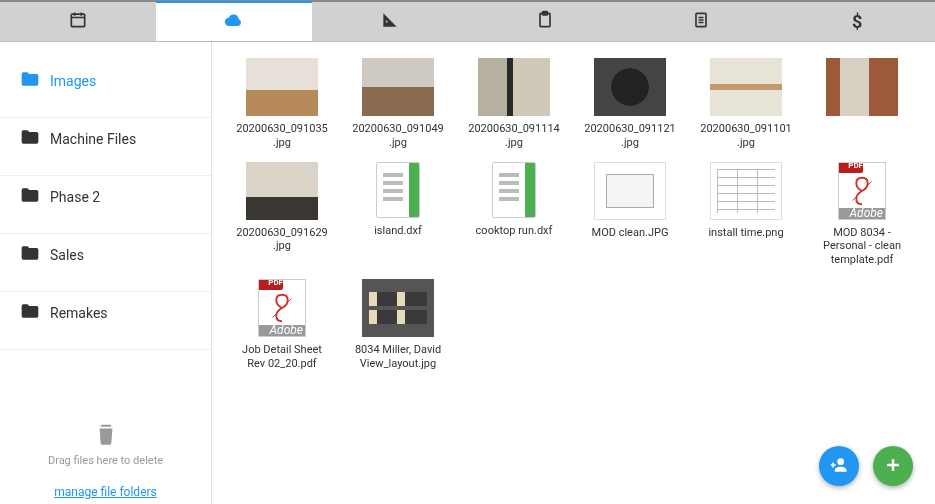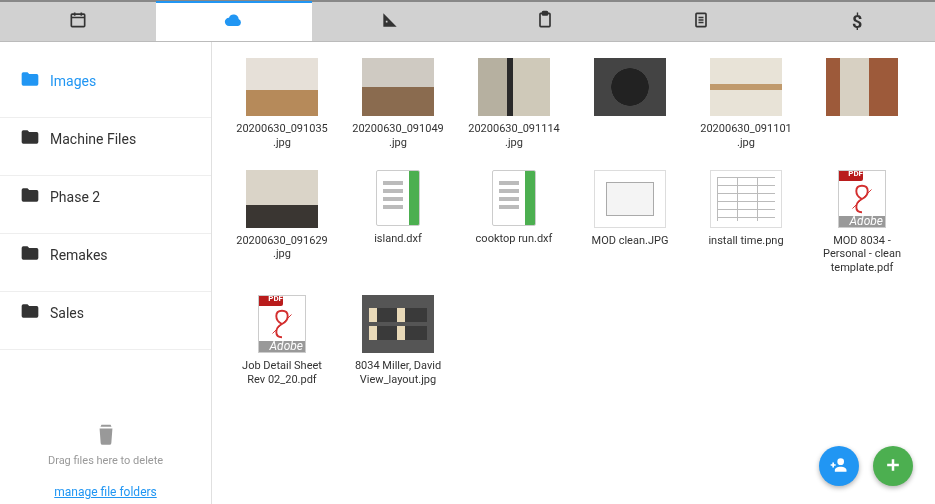--- a/index.html
+++ b/index.html
@@ -86,21 +86,21 @@
   }
   .content {
     flex: 1;
     padding: 16px 12px 16px 24px;
     overflow-y: auto;
     position: relative;
   }
   .grid {
     display: flex;
     flex-wrap: wrap;
-    gap: 20px 24px;
+    gap: 12px 24px;
     align-content: flex-start;
   }
   .file {
     width: 92px;
     text-align: center;
     cursor: pointer;
   }
   .thumb {
     width: 72px;
     height: 58px;
@@ -274,27 +274,27 @@
         <div class="folder-item">
           <span><svg viewBox="0 0 24 20" fill="currentColor">
                 <path d="M2 4a2 2 0 0 1 2-2h5l2 2h9a2 2 0 0 1 2 2v10a2 2 0 0 1-2 2H4a2 2 0 0 1-2-2V4z"></path>
               </svg></span>
           <span>Phase 2</span>
         </div>
         <div class="folder-item">
           <span><svg viewBox="0 0 24 20" fill="currentColor">
                 <path d="M2 4a2 2 0 0 1 2-2h5l2 2h9a2 2 0 0 1 2 2v10a2 2 0 0 1-2 2H4a2 2 0 0 1-2-2V4z"></path>
               </svg></span>
-          <span>Remakes</span>
+          <span>Sales</span>
         </div>
         <div class="folder-item">
           <span><svg viewBox="0 0 24 20" fill="currentColor">
                 <path d="M2 4a2 2 0 0 1 2-2h5l2 2h9a2 2 0 0 1 2 2v10a2 2 0 0 1-2 2H4a2 2 0 0 1-2-2V4z"></path>
               </svg></span>
-          <span>Sales</span>
+          <span>Remakes</span>
         </div>
       </div>
 
       <div class="drop-zone">
         <span>
           <svg viewBox="0 0 24 28">
               <path d="M5 8h14l-1.2 16a2 2 0 0 1-2 1.8H8.2a2 2 0 0 1-2-1.8L5 8zm2-4h10l1 2H6l1-2z"></path>
             </svg>
         </span>
         <span>Drag files here to delete</span>
@@ -314,20 +314,21 @@
           <div class="file">
             <div class="thumb photo2"></div>
             <div class="fname">20200630_091049.jpg</div>
           </div>
           <div class="file">
             <div class="thumb photo3"></div>
             <div class="fname">20200630_091114.jpg</div>
           </div>
           <div class="file">
             <div class="thumb photo4"></div>
+            <div class="fname">20200630_091121.jpg</div>
           </div>
           <div class="file">
             <div class="thumb photo5"></div>
             <div class="fname">20200630_091101.jpg</div>
           </div>
           <div class="file">
             <div class="thumb photo6"></div>
           </div>
           <div class="file">
             <div class="thumb photo7"></div>

